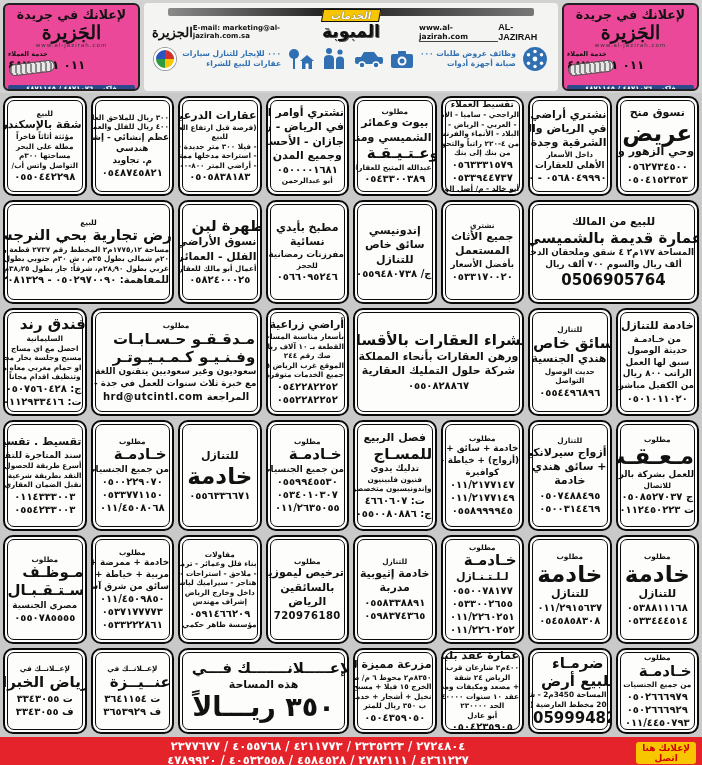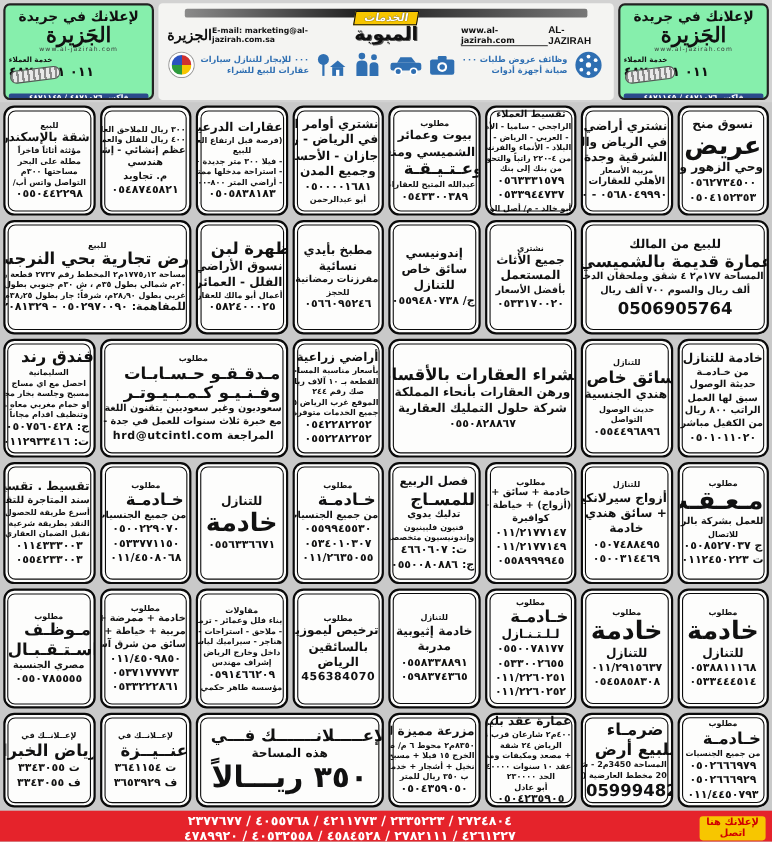--- a/index.html
+++ b/index.html
@@ -1,21 +1,21 @@
 <!DOCTYPE html>
 <html dir="rtl" lang="ar"><head>
 <meta charset="utf-8">
 <style>
   * { box-sizing: border-box; margin: 0; padding: 0; }
   html,body { width:702px; height:765px; overflow:hidden; }
   body { background:#c9c9c9; font-family:"DejaVu Sans", sans-serif; color:#111; }
 
   
   header { height:93px; display:flex; gap:4px; padding:3px 3px 2px; background:#d2d2d2; }
-  .promo { position:relative; width:137px; flex:0 0 137px; background:#86efac; border:2px solid #222;
+  .promo { position:relative; width:137px; flex:0 0 137px; background:#ec4899; border:2px solid #222;
            border-radius:6px; padding:2px 3px; display:flex; flex-direction:column; align-items:center; overflow:hidden; }
   .promo-title { font-size:12.5px; font-weight:900; white-space:nowrap; }
   .promo-logo { font-size:19px; font-weight:900; font-family:"DejaVu Serif", serif; line-height:1; margin-top:1px; }
   .promo-url { font-size:5.5px; letter-spacing:1px; color:#333; }
   .promo-service { font-size:6.5px; font-weight:700; margin-top:2px; align-self:flex-end; }
   .promo-phone { font-size:12px; font-weight:900; align-self:flex-end; letter-spacing:1px; }
   .promo-fax { background:#2b4a8b; color:#fff; font-size:7px; font-weight:700; border-radius:2px;
                padding:0 3px; align-self:stretch; text-align:center; margin-top:13px; }
   .roll { position:absolute; bottom:15px; left:4px; width:46px; height:12px; transform:rotate(-7deg);
           background:repeating-linear-gradient(90deg,#8a8a8a 0 2px,#e8e8e8 2px 5px); border:1px solid #555; border-radius:6px; }
@@ -155,21 +155,21 @@
       <div class="l h2">نسوق منح</div>
       <div class="l xl">عريض</div>
       <div class="l h2">وحي الزهور والرابية</div>
       <div class="l p">٠٥٦٢٧٣٤٥٠٠</div>
       <div class="l p">٠٥٠٤١٥٢٣٥٣</div>
     </article>
     <article class="ad span-1">
       <div class="l h2">نشتري أراضي المنح</div>
       <div class="l h2">في الرياض والمنطقة</div>
       <div class="l h2">الشرقية وجدة</div>
-      <div class="l s">مربية الأسعار</div>
+      <div class="l s">داخل الأسعار</div>
       <div class="l b">الأهلي للعقارات</div>
       <div class="l p">٠٥٦٨٠٤٩٩٩٠ - ٤٧٠٨٨٠٠</div>
     </article>
     <article class="ad span-1">
       <div class="l b">تقسيط العملاء</div>
       <div class="l s">الراجحي - ساميا - الأهلي</div>
       <div class="l s">- العربي - الرياض -</div>
       <div class="l s">البلاد - الأنماء والفرنسي</div>
       <div class="l s">من ٤-٢٢٠ راتباً والتحويل</div>
       <div class="l s">من بنك إلى بنك</div>
@@ -404,21 +404,21 @@
       <div class="l h2">خادمة إثيوبية</div>
       <div class="l h2">مدربة</div>
       <div class="l p">٠٥٥٨٣٣٨٨٩١</div>
       <div class="l p">٠٥٩٨٣٧٤٣٦٥</div>
     </article>
     <article class="ad span-1">
       <div class="l s">مطلوب</div>
       <div class="l h2">ترخيص ليموزين</div>
       <div class="l h2">بالسائقين</div>
       <div class="l h2">الرياض</div>
-      <div class="l p">456384070</div>
+      <div class="l p">720976180</div>
     </article>
     <article class="ad span-1">
       <div class="l s">مقاولات</div>
       <div class="l s">بناء فلل وعمائر - ترميم</div>
       <div class="l s">- ملاحق - استراحات -</div>
       <div class="l s">هناجر - سيراميك لياسة</div>
       <div class="l s">داخل وخارج الرياض</div>
       <div class="l s">إشراف مهندس</div>
       <div class="l p">٠٥٩١٤٦٦٢٠٩</div>
       <div class="l s">مؤسسة طاهر حكمي</div>

